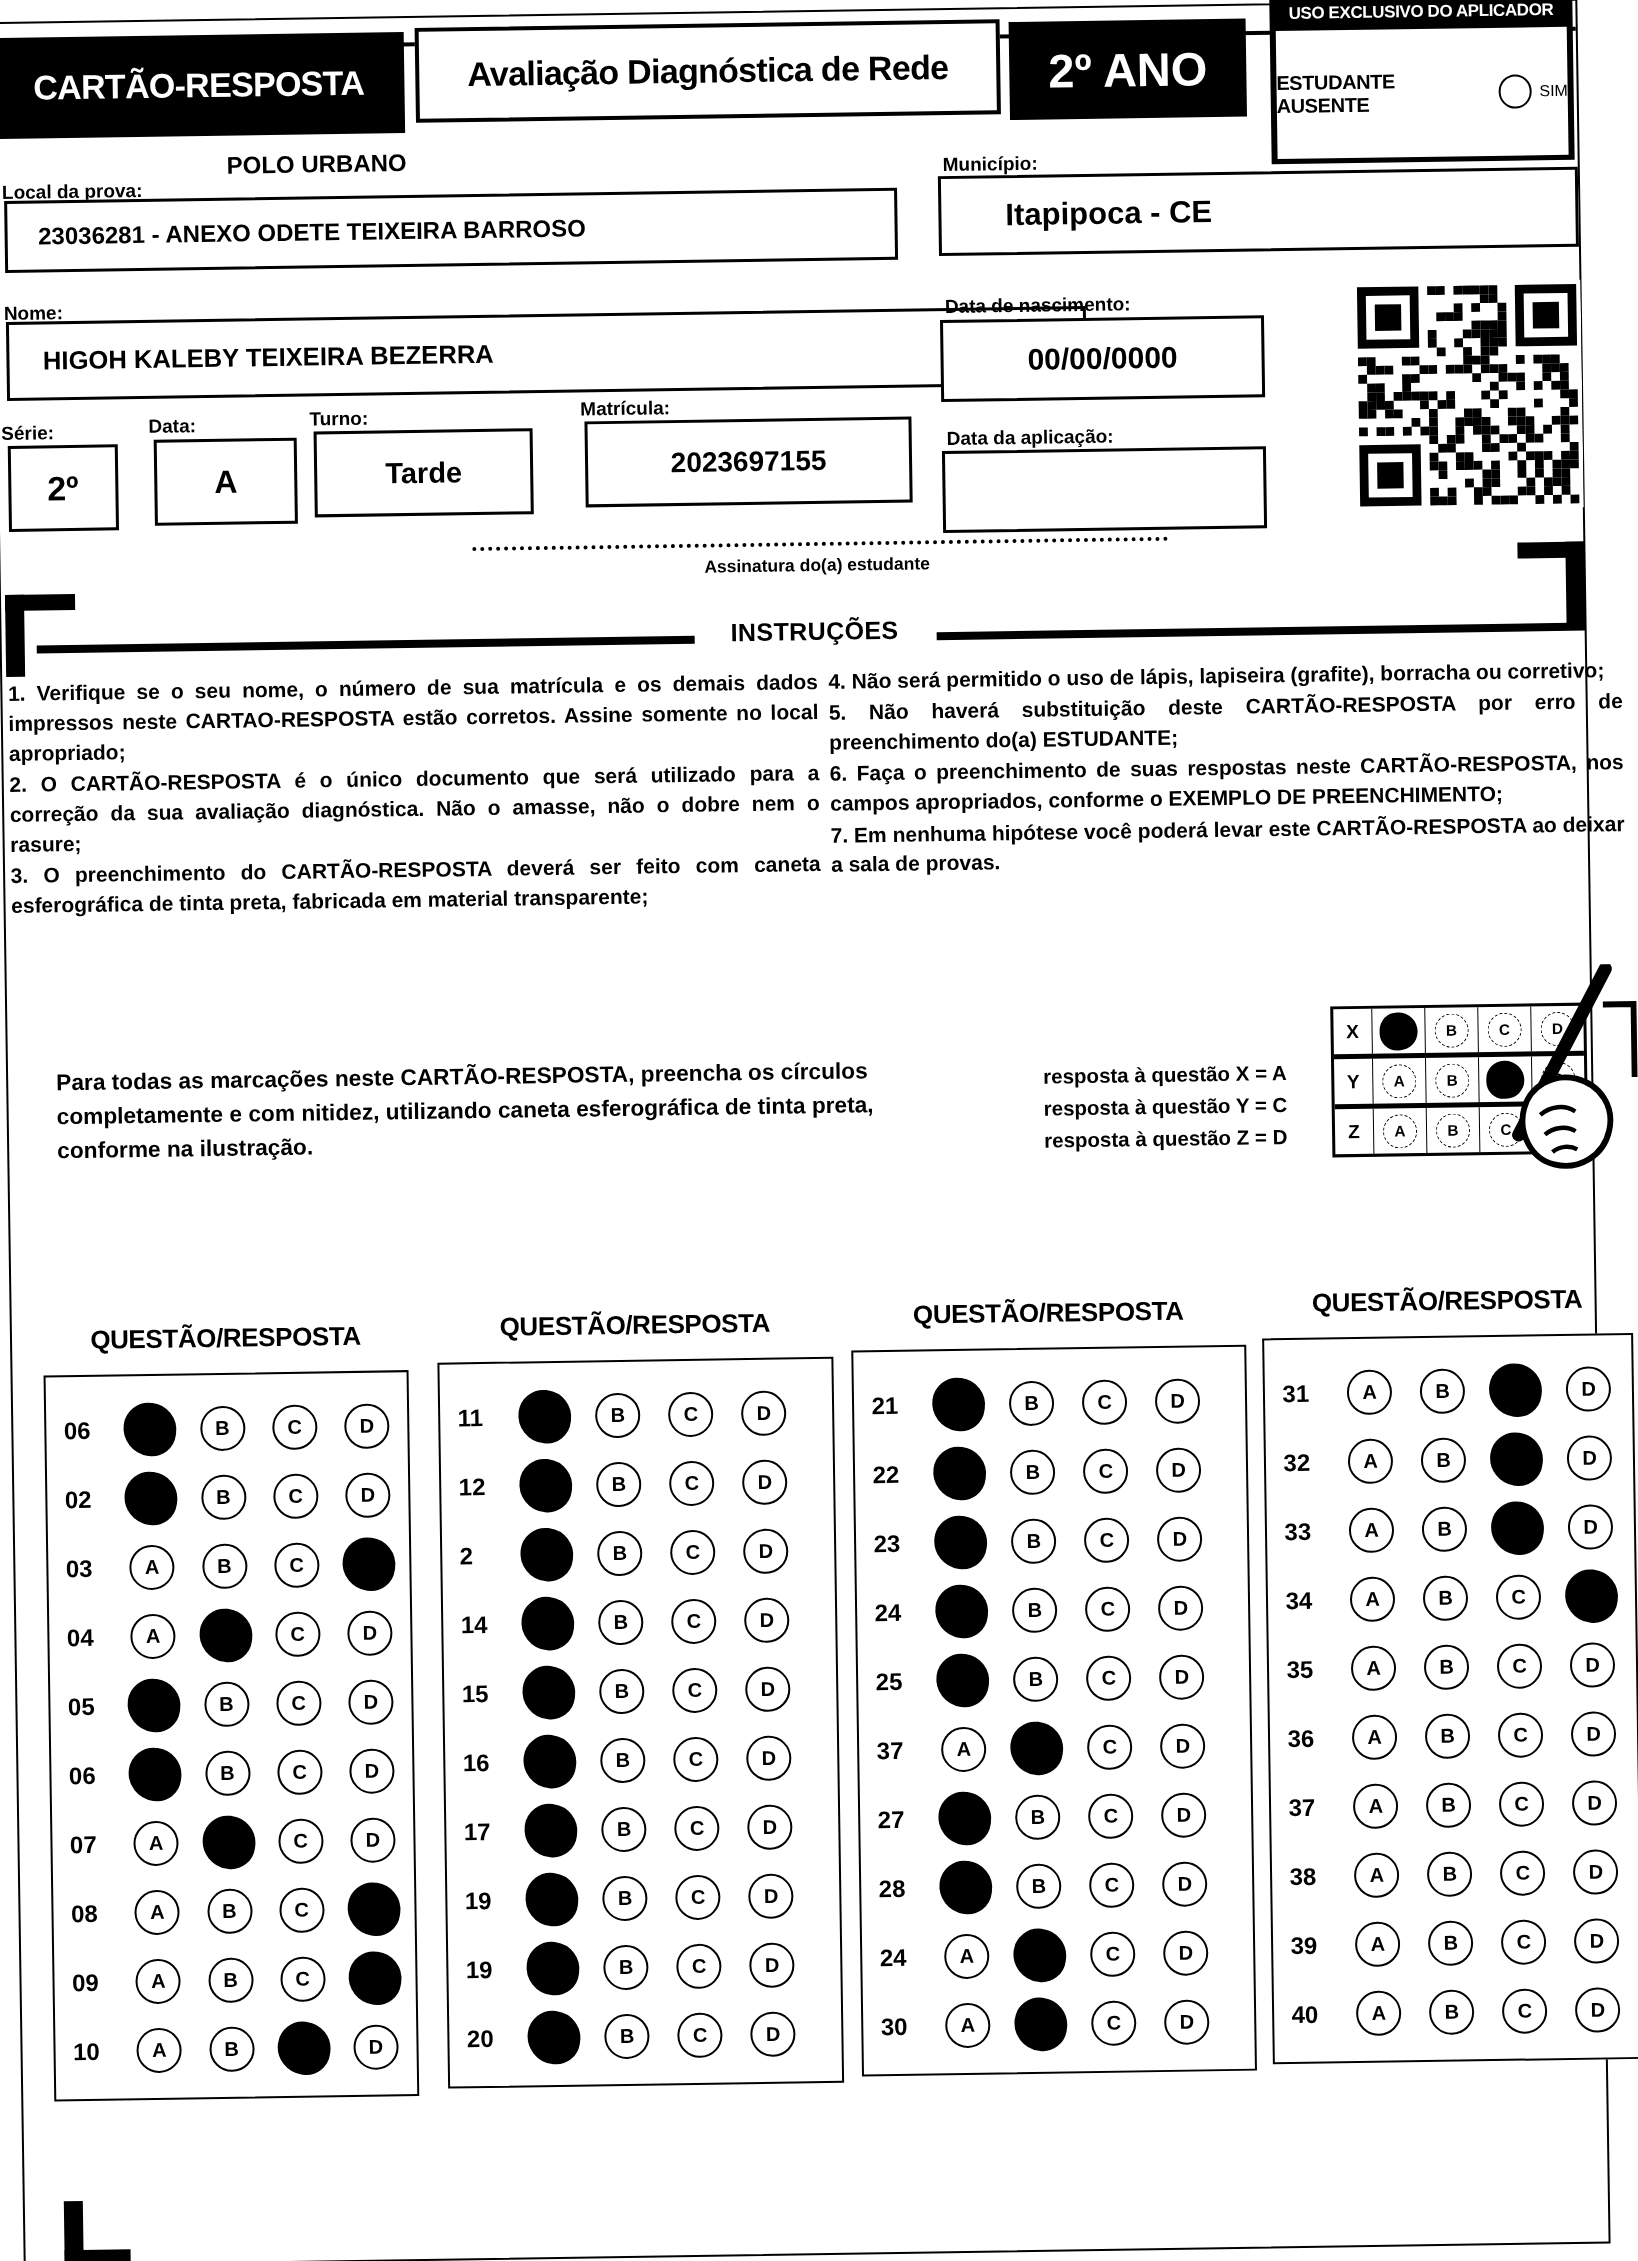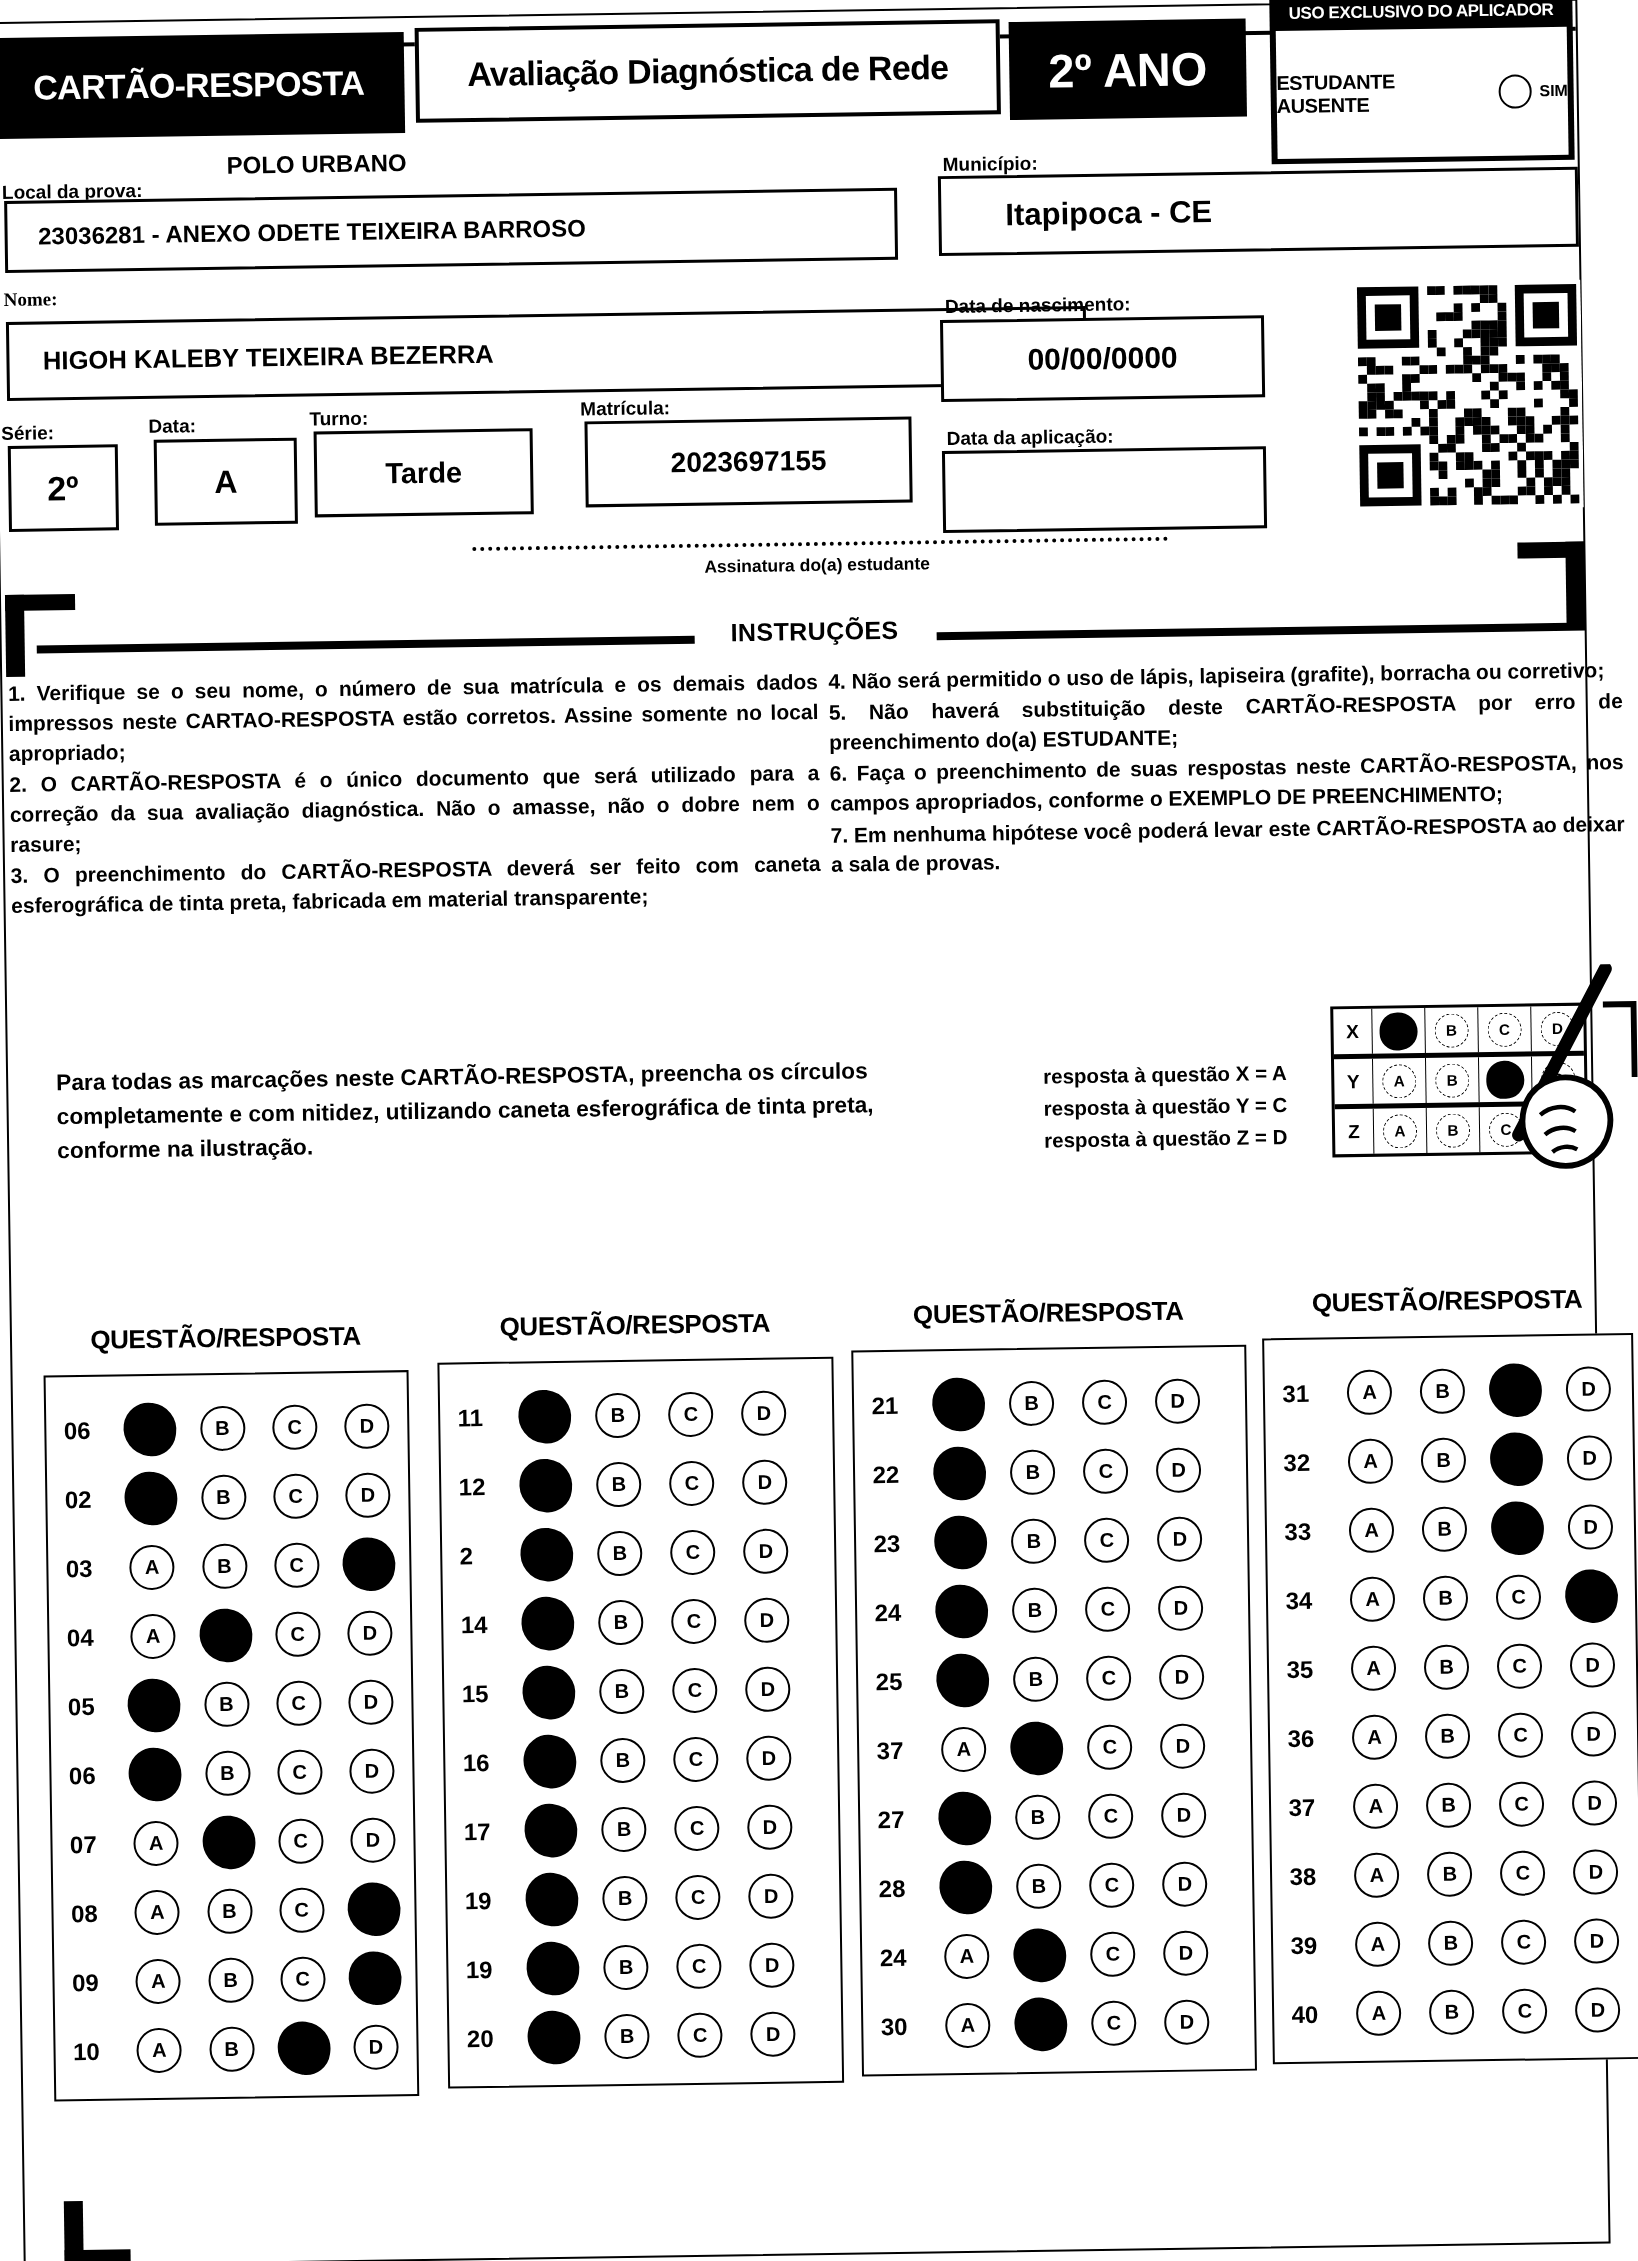--- a/index.html
+++ b/index.html
@@ -22,21 +22,21 @@
               font-size:34px; font-weight:700; letter-spacing:-0.7px; }
   .box-ano  { left:1025px; top:25px; width:237px; height:98px; background:#000; color:#fff;
               display:flex; align-items:center; justify-content:center; font-size:47px; font-weight:700; }
   .box-uso  { left:1286px; top:4.4px; width:303px; height:167px; background:#000; }
   .uso-title{ height:34px; color:#fff; display:flex; align-items:center; justify-content:center;
               font-size:17px; font-weight:700; letter-spacing:-0.4px; }
   .uso-body { position:absolute; left:5.8px; right:5.8px; top:34px; bottom:5.8px; background:#fff;
               display:flex; align-items:center; justify-content:center; gap:7.3px; }
   .uso-body .albl { font-size:20px; font-weight:700; letter-spacing:-0.4px; }
   .circ { width:34px; height:34px; border:2.9px solid #000; border-radius:50%; background:#fff; }
-  .uso-body .sim { font-size:16px; font-weight:700;text-align:center; }
+  .uso-body .sim { font-size:16px; font-weight:400;text-align:center; }
 
   
   .lbl { font-size:19px; font-weight:700; }
   .fbox { border:3.7px solid #000; background:#fff; display:flex; align-items:center; font-weight:700; }
   .local-box { left:17.5px; top:189px; width:893px; height:72px; padding-left:31px; font-size:24px; }
   .polo { left:241px; top:143px; font-size:24px; font-weight:700; }
   .municipio-box { left:952px; top:178px; width:640px; height:80px; padding-left:64px; font-size:31px; }
   .nome-box { left:17.5px; top:310px; width:1080px; height:79px; padding-left:34px; font-size:25.6px; }
   .nasc-box { left:952px; top:322px; width:324px; height:82px; justify-content:center; font-size:30px; }
   .aplic-box { left:952px; top:453px; width:324px; height:82px; }
@@ -112,21 +112,21 @@
     </div>
   </div>
 
   <div class="abs lbl" style="left:16px;top:170px;">Local da prova:</div>
   <div class="abs polo">POLO URBANO</div>
   <div class="abs fbox local-box">23036281 - ANEXO ODETE TEIXEIRA BARROSO</div>
 
   <div class="abs lbl" style="left:957px;top:156px;">Município:</div>
   <div class="abs fbox municipio-box">Itapipoca - CE</div>
 
-  <div class="abs lbl" style="left:16px;top:277px;font-family:Liberation Serif, serif;">Nome:</div>
+  <div class="abs lbl" style="left:16px;top:291px;">Nome:</div>
   <div class="abs fbox nome-box">HIGOH KALEBY TEIXEIRA BEZERRA</div>
 
   <div class="abs lbl" style="left:957px;top:298px;">Data de nascimento:</div>
   <div class="abs fbox nasc-box">00/00/0000</div>
 
   <div class="abs lbl" style="left:957px;top:430px;">Data da aplicação:</div>
   <div class="abs fbox aplic-box"></div>
 
   <div class="abs lbl" style="left:11.7px;top:411px;text-align:center;">Série:</div>
   <div class="abs fbox serie-box">2º</div>

